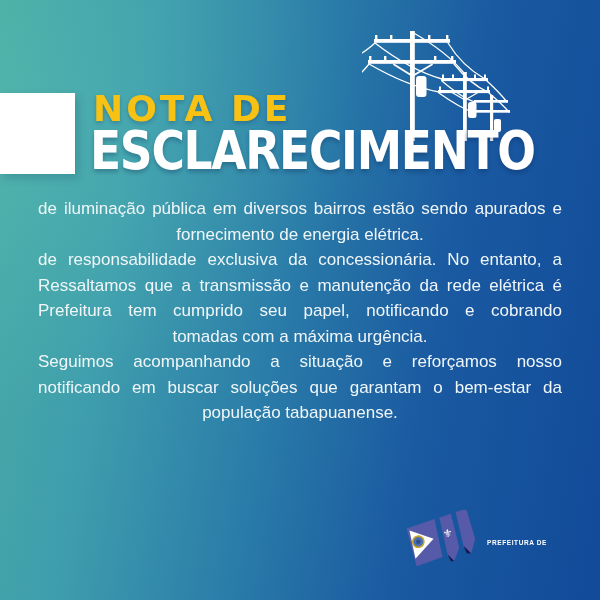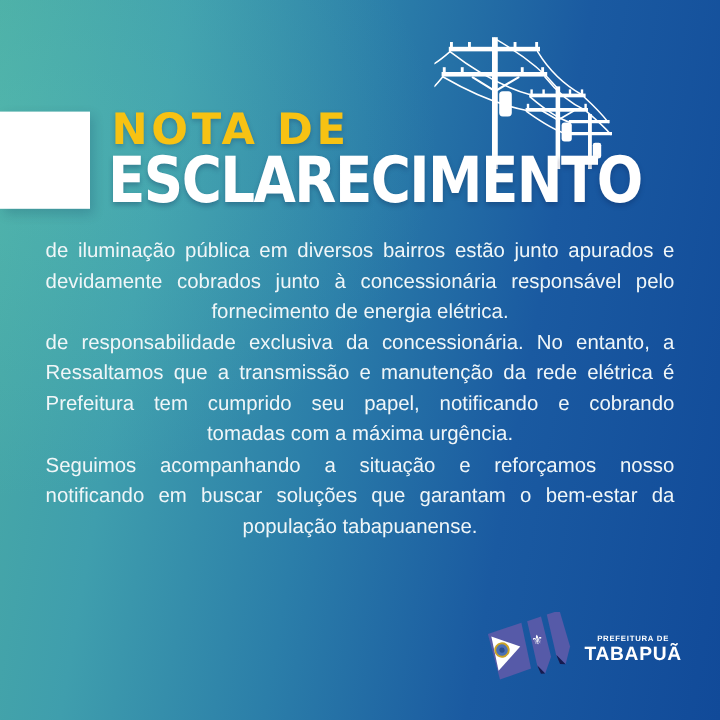--- a/index.html
+++ b/index.html
@@ -111,22 +111,21 @@
   </svg>
 
   <div class="white-square"></div>
 
   <div class="title">
     <div class="title-line1">NOTA DE</div>
     <div class="title-line2">ESCLARECIMENTO</div>
   </div>
 
   <div class="body-text">
-    <span class="bline jline">de iluminação pública em diversos bairros estão junto apurados e</span>
-    <span class="bline jline">devidamente cobrados junto à concessionária responsável pelo</span>
+    <span class="bline jline">de iluminação pública em diversos bairros estão sendo apurados e</span>
     <span class="bline lline">fornecimento de energia elétrica.</span>
     <span class="bline jline">de responsabilidade exclusiva da concessionária. No entanto, a</span>
     <span class="bline jline">Ressaltamos que a transmissão e manutenção da rede elétrica é</span>
     <span class="bline jline">Prefeitura tem cumprido seu papel, notificando e cobrando</span>
     <span class="bline lline">tomadas com a máxima urgência.</span>
     <span class="bline jline">Seguimos acompanhando a situação e reforçamos nosso</span>
     <span class="bline jline">notificando em buscar soluções que garantam o bem-estar da</span>
     <span class="bline lline">população tabapuanense.</span>
   </div>
 
@@ -144,17 +143,16 @@
         <path d="M43.5,45 L49,53 L45.5,52.5 Z" fill="#161A4F"></path>
 
         <path d="M58,4.5 L69,3 L73,34 L67,48 L60.5,40 Z" fill="#565AA8"></path>
         <path d="M60.5,39 L67,48 L62.5,47 Z" fill="#161A4F"></path>
 
         <text x="42" y="28" font-size="11" fill="#ffffff" font-family="DejaVu Sans, sans-serif">⚜</text>
       </g>
     </svg>
     <div class="logo-textblock">
       <div class="logo-small">PREFEITURA DE</div>
-      <div class="logo-name">TABAPUÃ</div>
     </div>
   </div>
 
 </div>
 
 </body></html>

